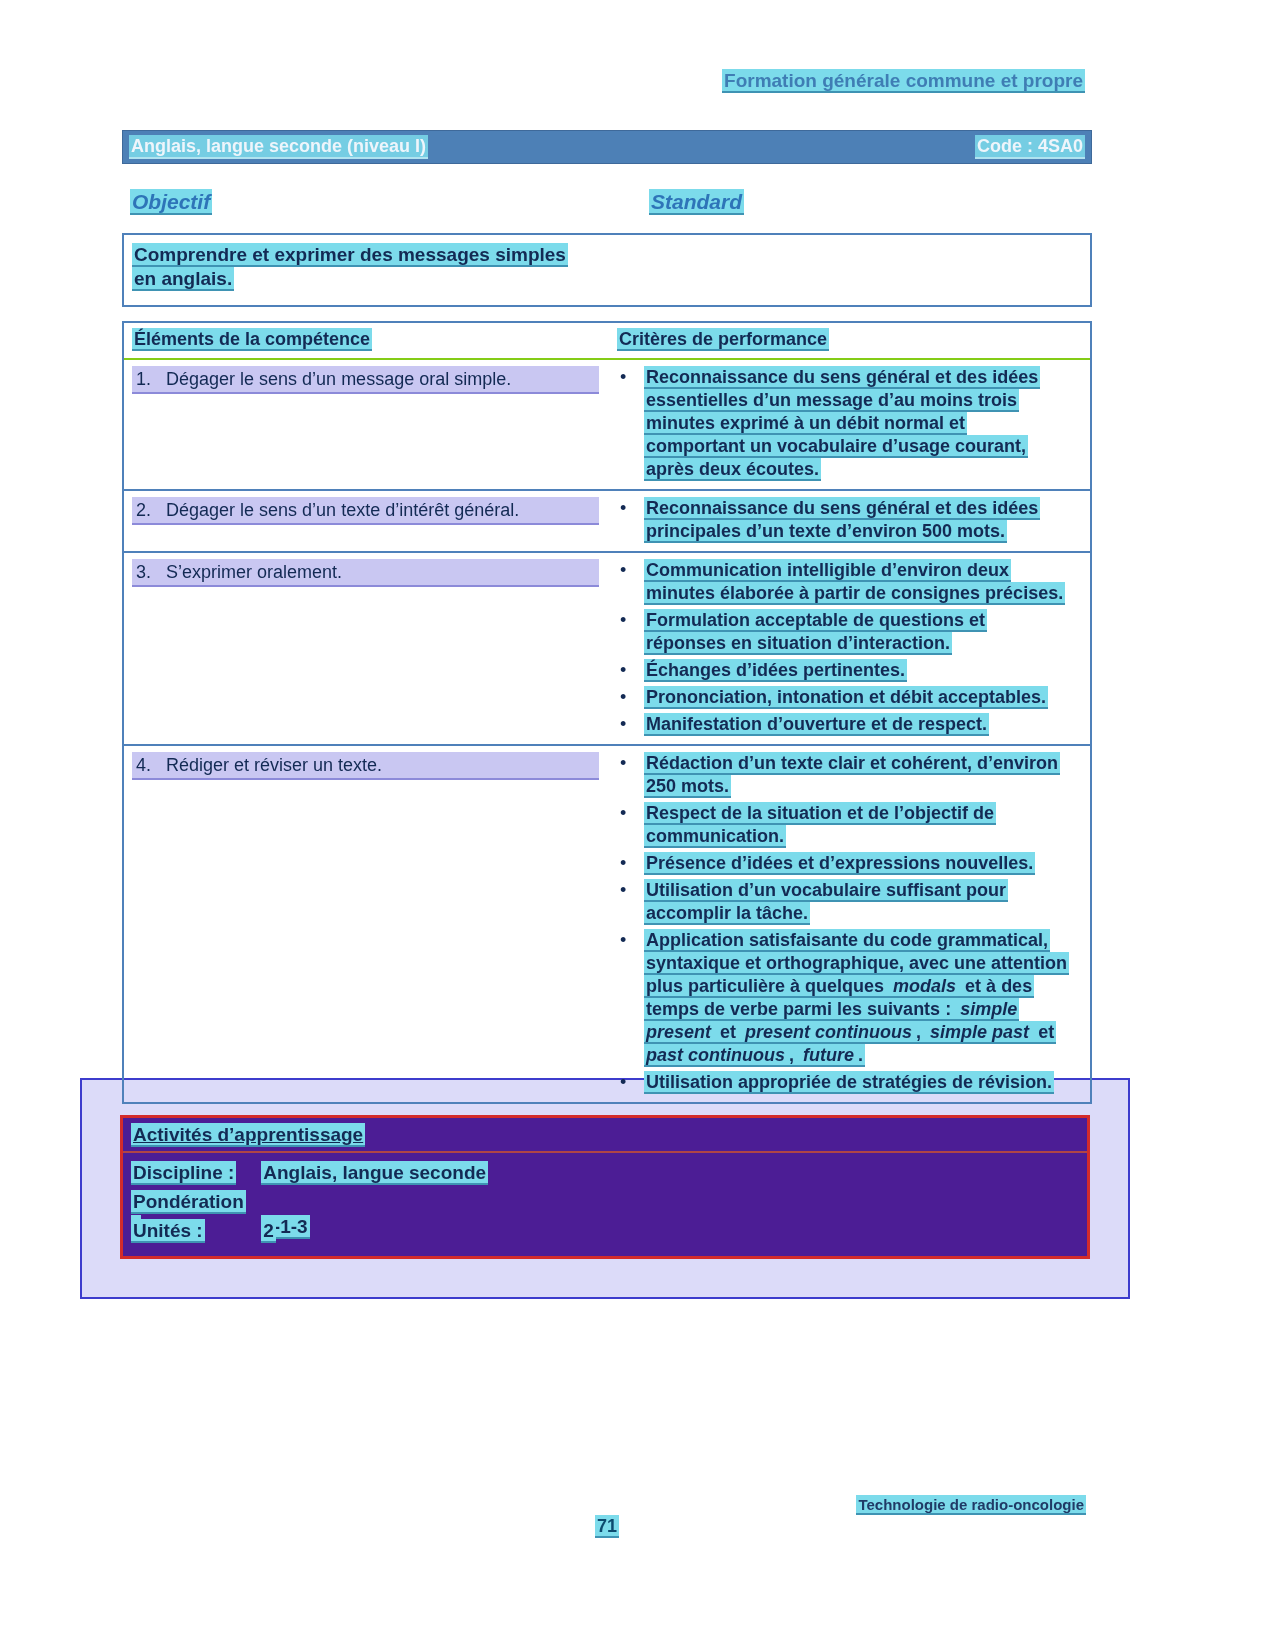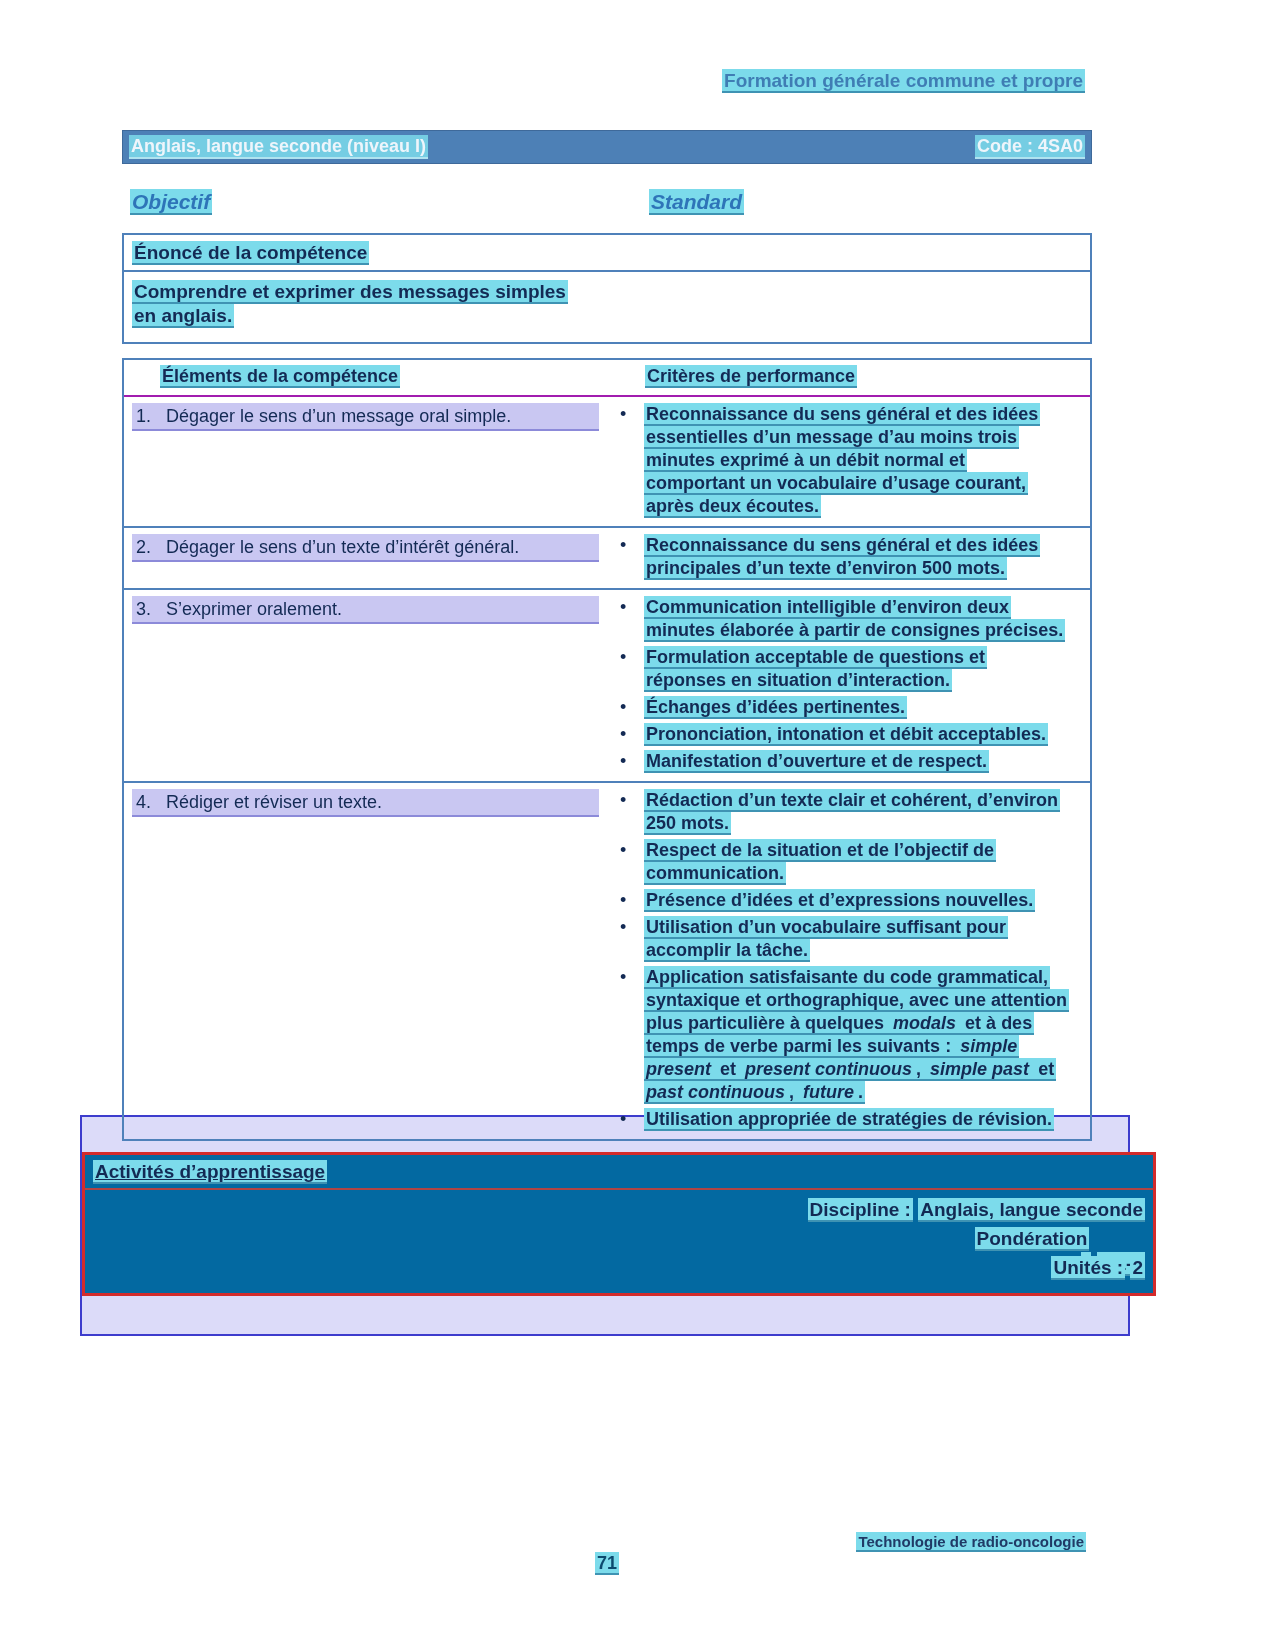--- a/index.html
+++ b/index.html
@@ -30,44 +30,44 @@
   .title-bar .hl { background:rgba(124,219,235,0.85); border-bottom-color:rgba(224,246,252,0.55); }
 
   .headings-row { display:flex; margin-top:26px; font-size:21px; font-weight:bold; font-style:italic; color:#2e74b8;gap:40px; }
   .slot-objectif { width:487px; padding-left:8px; }
 
   .enonce-box { margin-top:19px; border:2px solid #4f81ba; }
   .enonce-title-row { padding:7px 8px 6px; border-bottom:2px solid #4f81ba; font-size:19px; font-weight:bold; }
   .enonce-body { padding:8px 8px 14px; font-size:19px; line-height:24px; width:465px; }
 
   .comp-table { position:relative; z-index:2; margin-top:14px; border:2px solid #4f81ba; font-size:18px; background:transparent; }
-  .t-header { display:flex; border-bottom:2px solid #a21caf; font-weight:bold;padding-left:28px; }
+  .t-header { display:flex; border-bottom:2px solid #84cc16; font-weight:bold; }
   .col1 { width:487px; flex:none; padding:6px 12px 8px 8px; }
   .col2 { flex:1; padding:6px 8px 8px 6px; }
   .t-row { display:flex; border-top:2px solid #4f81ba; }
   .t-row:first-child { border-top:none; }
   .lav-label {
     display:block; background:#c9c7f2; border-bottom:2px solid rgba(90,88,196,0.55);
     padding:2px 4px 1px; white-space:pre-wrap; line-height:23px;
   }
   .crit { display:flex; margin-bottom:4px; line-height:23px; }
   .crit:last-child { margin-bottom:0; }
   .bullet { flex:none; width:27px; padding-left:3px; color:#132a54; }
   .crit-text { flex:1; max-width:425px; }
 
   .overlay-box {
     position:relative; z-index:1;
     width:1050px; margin-left:-42px; margin-top:-26px;
     border:2px solid #3d3ccd; background:rgba(196,195,245,0.6);
     padding:35px 0 38px;
   }
-  .activities-box { width:1074px; margin:0 auto; border:3px solid #d32b2b; background:#0369a1; font-size:19px; }
+  .activities-box { width:970px; margin:0 auto; border:3px solid #d32b2b; background:#4c1d95; font-size:19px; }
   .activities-title-row { padding:6px 8px 5px; border-bottom:2px solid #b04545; font-weight:bold; }
   .activities-rows { padding:5px 8px 11px; }
-  .a-row { height:27px; line-height:25px; margin-top:2px;text-align:right; }
+  .a-row { height:27px; line-height:25px; margin-top:2px; }
   .a-label-slot { display:inline-block; width:125px; }
 
   .footer-note { margin-top:197px; text-align:right; padding-right:6px; font-size:15px; color:#203a66; }
   .page-number-row { margin-top:3px; text-align:center; font-size:18px; color:#0c4a6e; }
 </style>
 </head>
 <body>
 
 <div class="page">
 
@@ -85,23 +85,20 @@
     <div class="headings-row">
       <div class="heading-slot slot-objectif">
         <span class="hl">Objectif</span>
       </div>
       <div class="heading-slot">
         <span class="hl">Standard</span>
       </div>
     </div>
 
     <div class="enonce-box">
-      <div class="enonce-title-row">
-        <span class="hl bold">Énoncé de la compétence</span>
-      </div>
       <div class="enonce-body">
         <span class="hl">Comprendre et exprimer des messages simples en anglais.</span>
       </div>
     </div>
 
     <div class="comp-table">
       <div class="t-header">
         <div class="col1">
           <span class="hl bold">Éléments de la compétence</span>
         </div>

